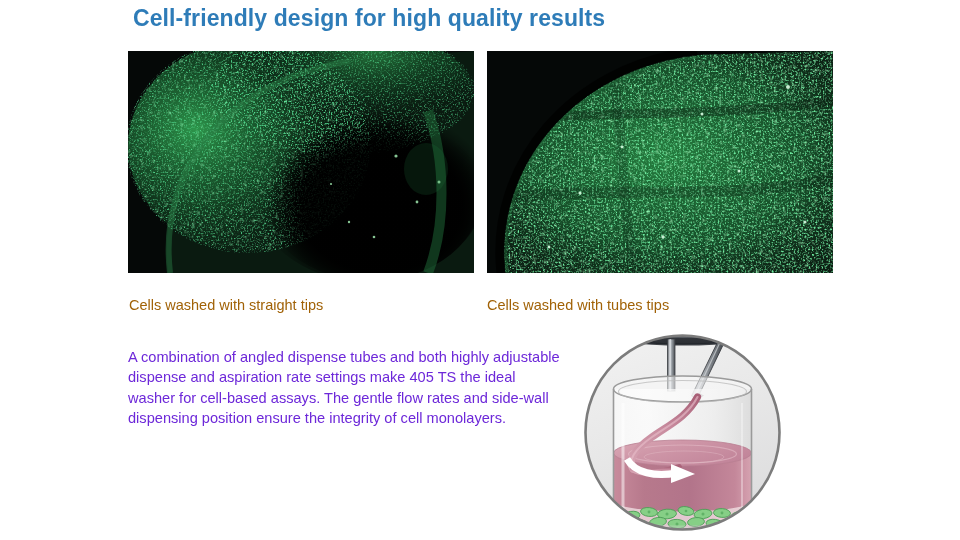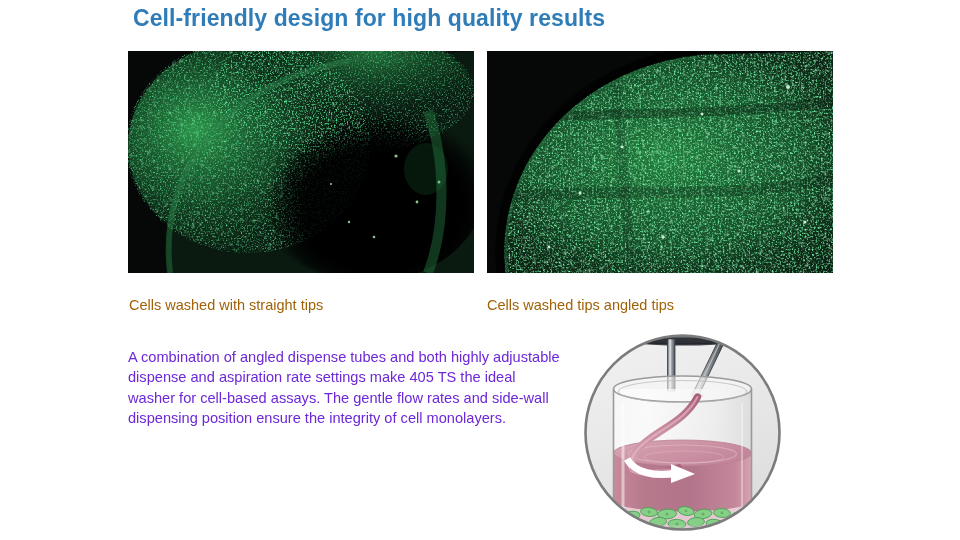--- a/index.html
+++ b/index.html
@@ -216,21 +216,21 @@
           <circle cx="215" cy="63" r="1.5"></circle>
           <circle cx="135" cy="96" r="1.4"></circle>
           <circle cx="318" cy="171" r="1.6"></circle>
           <circle cx="62" cy="196" r="1.4"></circle>
         </g>
       </g>
     </svg>
   </div>
 </div>
 
-<div class="caption right">Cells washed tips angled tips</div>
+<div class="caption right">Cells washed with tubes tips</div>
 
 <p class="body-copy">A combination of angled dispense tubes and both highly adjustable dispense and aspiration rate settings make 405 TS the ideal washer for cell-based assays. The gentle flow rates and side-wall dispensing position ensure the integrity of cell monolayers.</p>
 
 <div class="illustration">
   <svg width="199" height="199" viewBox="0 0 199 199">
     <defs>
       <clipPath id="circClip">
         <circle cx="99.5" cy="99.5" r="97"></circle>
       </clipPath>
       <linearGradient id="bgGrad" x1="0" y1="0" x2="0.4" y2="1">

